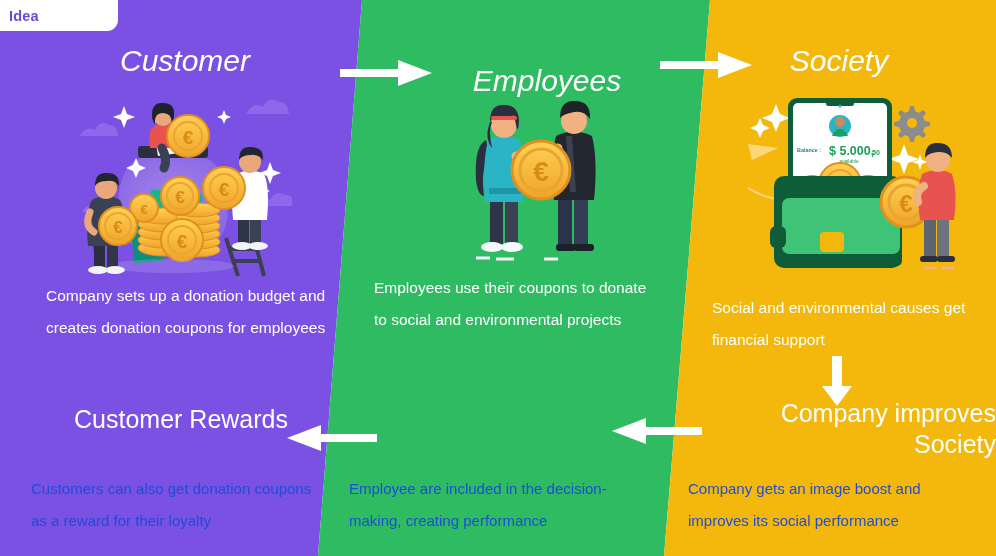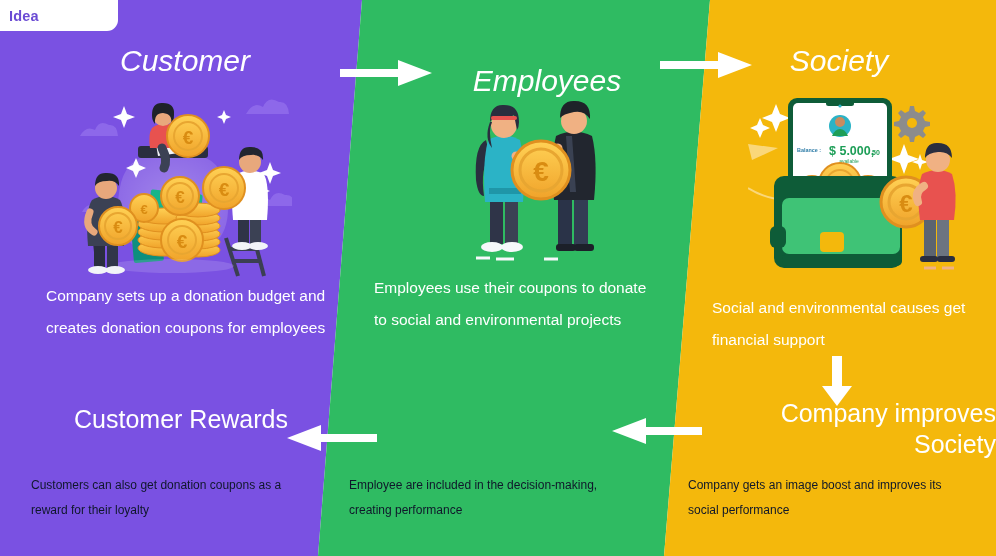--- a/index.html
+++ b/index.html
@@ -66,22 +66,22 @@
     color: #ffffff;
     font-size: 15.5px;
     line-height: 2.05;
     font-weight: 400;
   }
   #t-company   { left: 46px;  top: 280px; width: 288px; }
   #t-employees { left: 374px; top: 272px; width: 276px; }
   #t-society   { left: 712px; top: 284px; width: 282px; margin-top: 8px; }
   .body-text-sm {
     position: absolute; z-index: 25;
-    color: #0f172a;
-    font-size: 12px;
+    color: #1d4ed8;
+    font-size: 15px;
     line-height: 2.1;
     font-weight: 400;
   }
   #t-customers { left: 31px;  top: 473px; width: 290px; }
   #t-employee2 { left: 349px; top: 473px; width: 288px; }
   #t-company2  { left: 688px; top: 473px; width: 280px; }
 
   
   .arrow { position: absolute; z-index: 30; }
 

